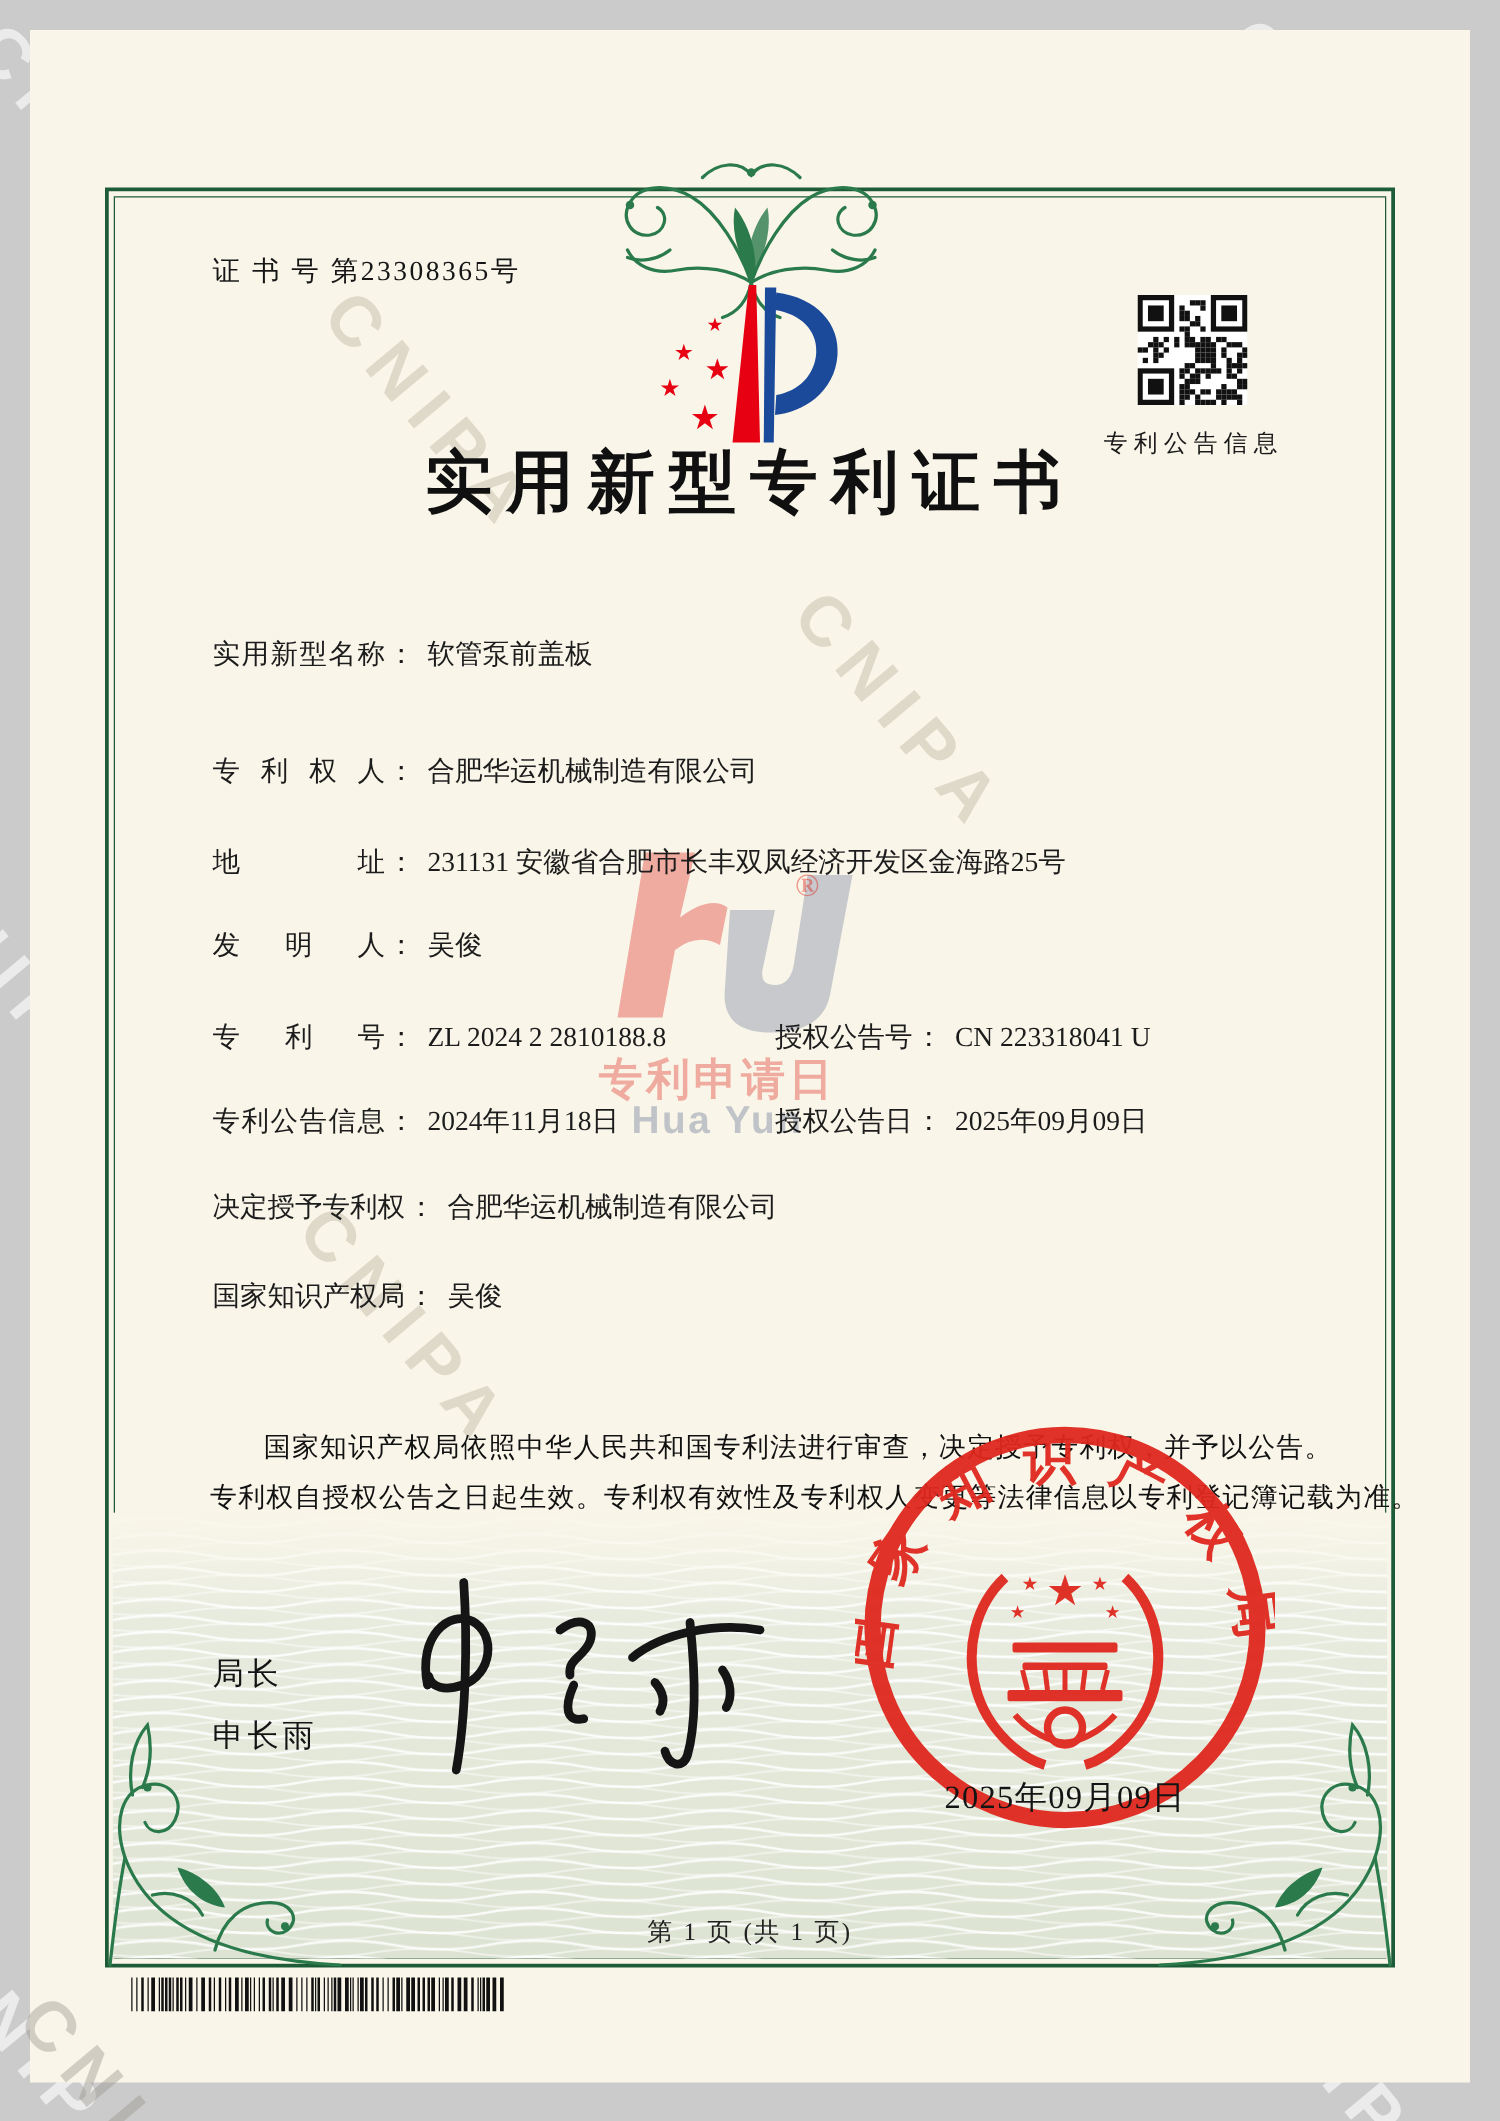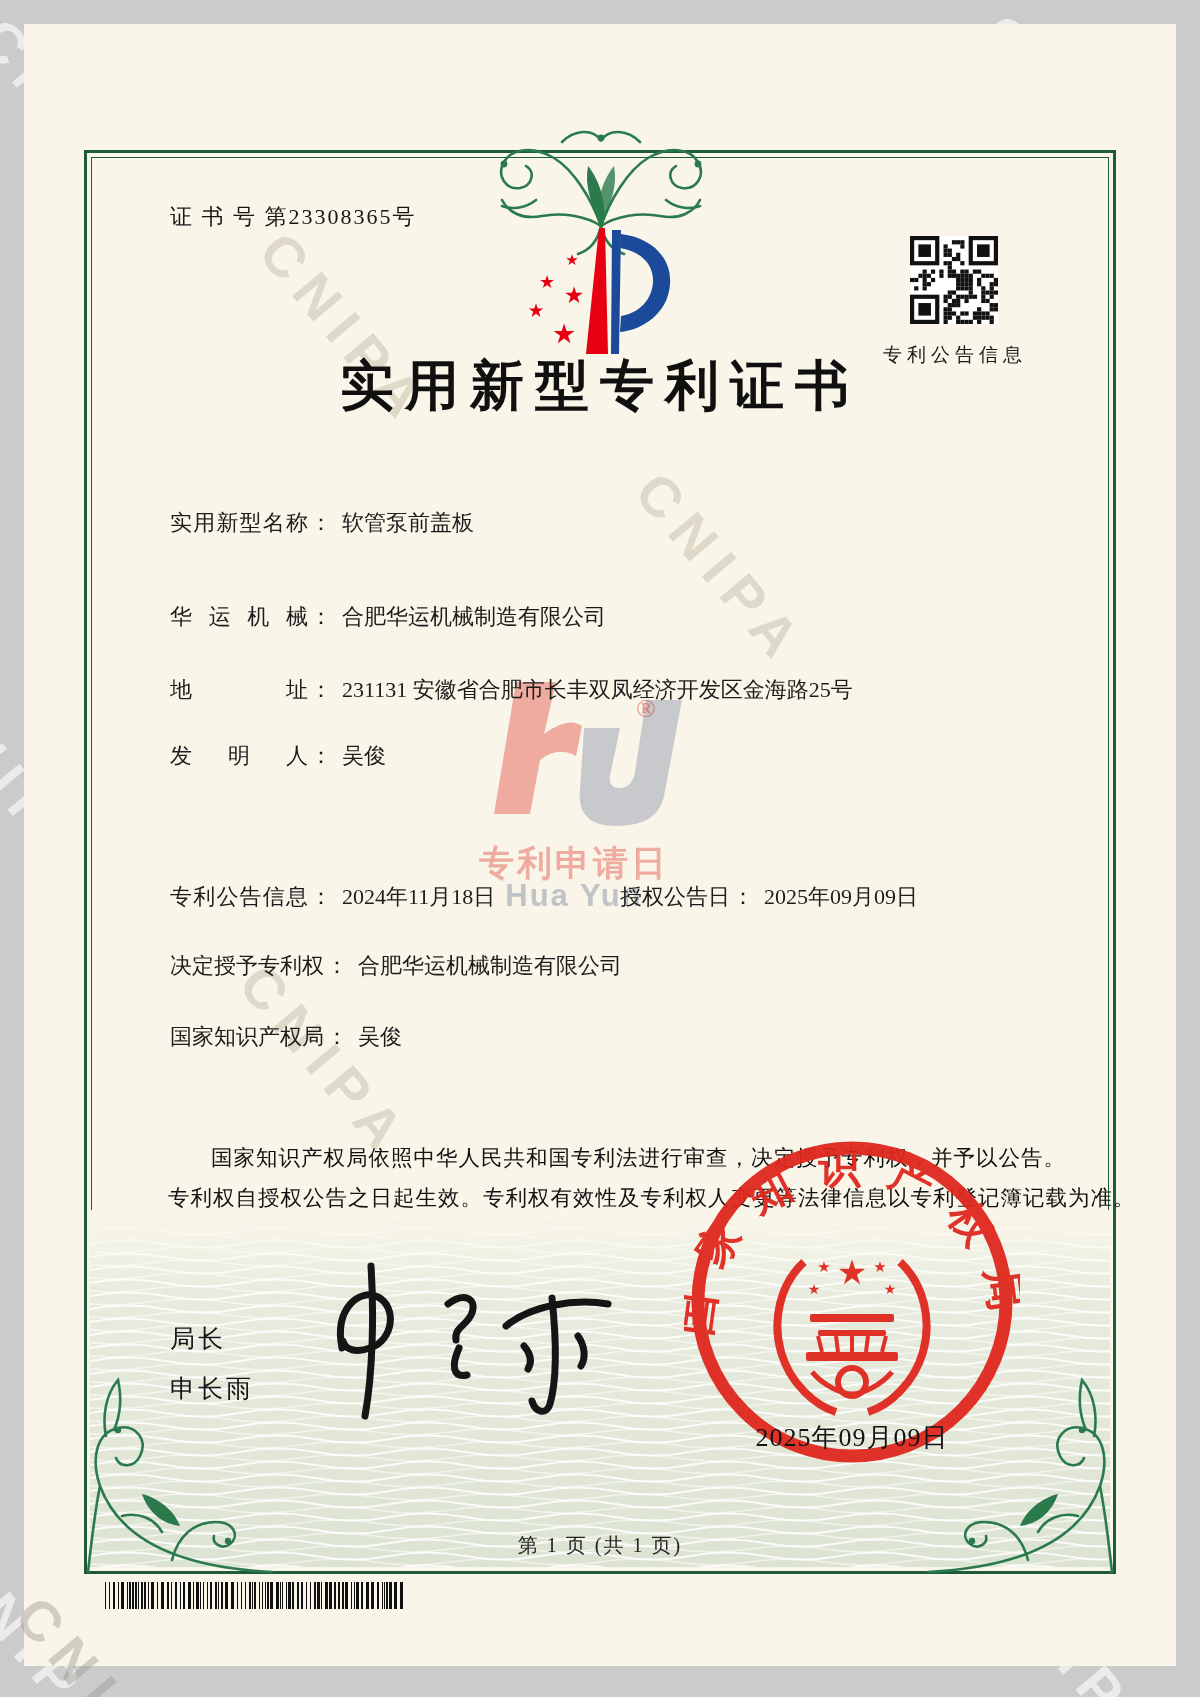--- a/index.html
+++ b/index.html
@@ -319,27 +319,31 @@
       <rect x="8" y="64" width="12" height="12" fill="#111"></rect>
     </svg>
   <div class="qr-caption">专利公告信息</div>
 
   <div class="title">实用新型专利证书</div>
 
   <div class="row" style="top:484px;">
     <span class="lbl">实用新型名称</span><span class="cl">：</span><span class="val">软管泵前盖板</span>
   </div>
   <div class="row" style="top:578px;">
-    <span class="lbl">华运机械</span><span class="cl">：</span><span class="val">合肥华运机械制造有限公司</span>
+    <span class="lbl">专利权人</span><span class="cl">：</span><span class="val">合肥华运机械制造有限公司</span>
   </div>
   <div class="row" style="top:651px;">
     <span class="lbl">地址</span><span class="cl">：</span><span class="val">231131 安徽省合肥市长丰双凤经济开发区金海路25号</span>
   </div>
   <div class="row" style="top:717px;">
     <span class="lbl">发明人</span><span class="cl">：</span><span class="val">吴俊</span>
+  </div>
+  <div class="row" style="top:791px;width:940px;">
+    <span class="lbl">专利号</span><span class="cl">：</span><span class="val">ZL 2024 2 2810188.8</span>
+    <span class="col2"><span>授权公告号</span><span class="cl">：</span><span class="val">CN 223318041 U</span></span>
   </div>
   <div class="row" style="top:858px;width:940px;">
     <span class="lbl">专利公告信息</span><span class="cl">：</span><span class="val">2024年11月18日</span>
     <span class="col2"><span>授权公告日</span><span class="cl">：</span><span class="val">2025年09月09日</span></span>
   </div>
   <div class="row" style="top:927px;">
     <span class="lbl-wide">决定授予专利权</span><span class="cl">：</span><span class="val">合肥华运机械制造有限公司</span>
   </div>
   <div class="row" style="top:998px;">
     <span class="lbl-wide">国家知识产权局</span><span class="cl">：</span><span class="val">吴俊</span>

